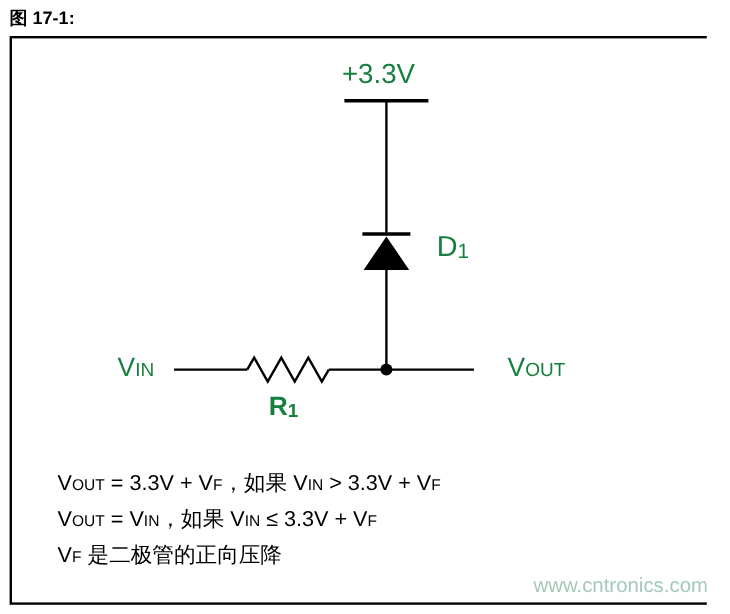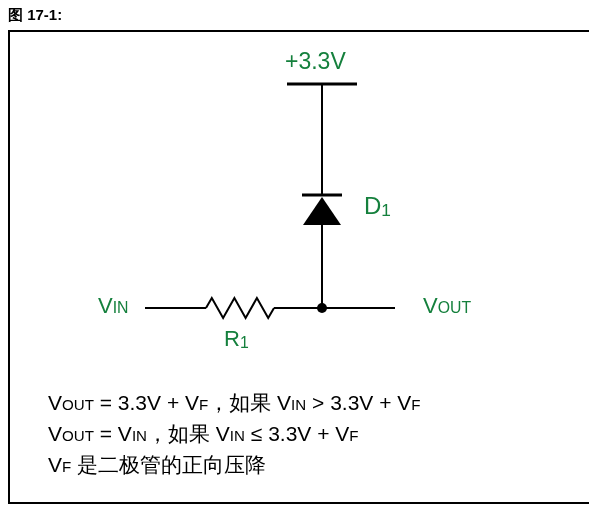--- a/index.html
+++ b/index.html
@@ -49,28 +49,28 @@
   }
   .lbl {
     position: absolute;
     white-space: nowrap;
     color: #15803d;
   }
   .supply  { left: 275px; top: 16px;  font-size: 23px; }
   .d1      { left: 354px; top: 160px; font-size: 24px; }
   .vin     { left: 88px;  top: 261px; font-size: 22px; }
   .vout    { left: 413px; top: 261px; font-size: 22px; }
-  .r1      { left: 214px; top: 294px; font-size: 22px; }
+  .r1      { left: 214px; top: 294px; font-size: 22px; font-weight: bold; }
   .sub     { font-size: 0.72em; margin-top: 16px; }
   .subnum  { font-size: 0.72em; vertical-align: -0.12em; }
   .equations {
     position: absolute;
     left: 38px;
     top: 356px;
-    font-size: 21px;
+    font-size: 18px;
     line-height: 29px;
     white-space: nowrap;
   }
   .watermark {
     position: absolute;
     right: 8px;
     bottom: 4px;
     font-size: 17px;
     color: #a5c9b8;
     white-space: nowrap;
@@ -113,15 +113,16 @@
     <div class="lbl vin"><span>V</span><span class="sub">IN</span></div>
     <div class="lbl vout"><span>V</span><span class="sub">OUT</span></div>
     <div class="lbl r1"><span>R</span><span class="subnum">1</span></div>
 
     <div class="equations">
       <div class="eq"><span>V</span><span class="sub">OUT</span><span> = 3.3V + V</span><span class="sub">F</span><span>，如果 V</span><span class="sub">IN</span><span> &gt; 3.3V + V</span><span class="sub">F</span></div>
       <div class="eq"><span>V</span><span class="sub">OUT</span><span> = V</span><span class="sub">IN</span><span>，如果 V</span><span class="sub">IN</span><span> ≤ 3.3V + V</span><span class="sub">F</span></div>
       <div class="eq"><span>V</span><span class="sub">F</span><span> 是二极管的正向压降</span></div>
     </div>
 
+    <div class="watermark">www.cntronics.com</div>
 
   </div>
 </div>
 
 </body></html>

